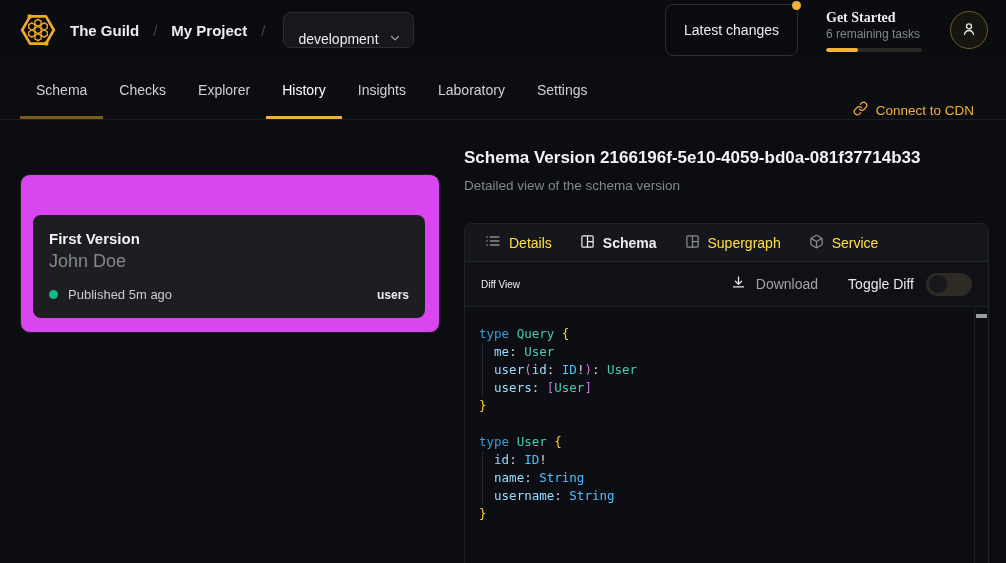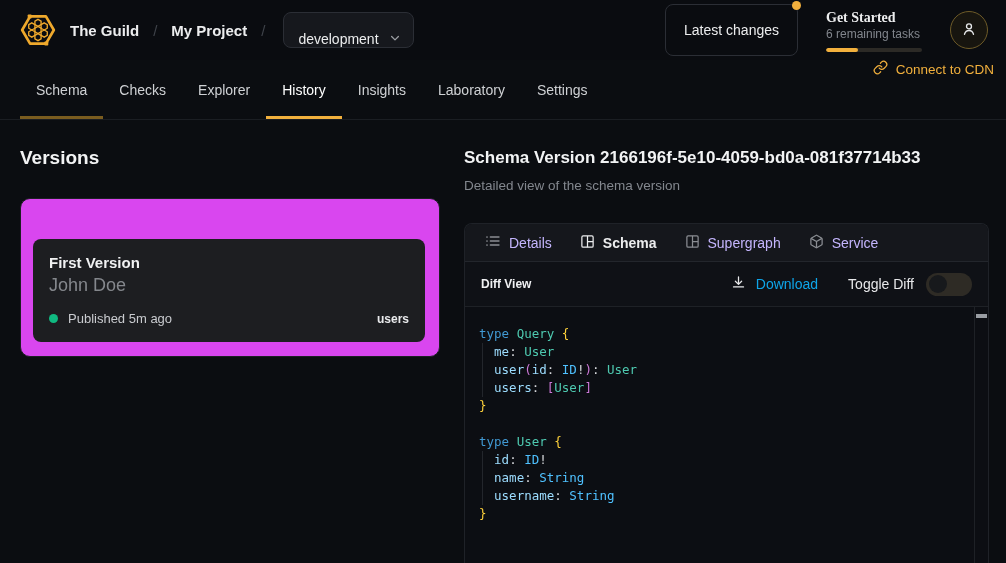--- a/index.html
+++ b/index.html
@@ -57,21 +57,21 @@
   .nav-tab {
     display:flex; align-items:center; padding:0 16px; font-size:14px; font-weight:500;
     color:#cfd1d4; position:relative; cursor:pointer;
   }
   .nav-tab.schema::after, .nav-tab.active::after {
     content:''; position:absolute; left:0; right:0; bottom:0; height:3px;
   }
   .nav-tab.schema::after { background:#7a5c1f; }
   .nav-tab.active { color:#ffffff; }
   .nav-tab.active::after { background:#f2b03d; }
-  .nav-right { margin-left:auto; display:flex; align-items:flex-start; padding-right:12px; }
+  .nav-right { margin-left:auto; display:flex; align-items:flex-end; padding-right:32px; }
   .cdn-link { display:flex; align-items:center; gap:8px; color:#f2b03d; font-size:13.5px; font-weight:500; cursor:pointer; }
 
   
   .main { flex:1; display:flex; gap:24px; padding:26px 17px 0 20px; overflow:hidden; }
   .col-left { width:420px; flex:0 0 auto; display:flex; flex-direction:column; }
   .col-right { flex:1; display:flex; flex-direction:column; min-width:0; }
   .sec-title { font-size:19px; font-weight:700; color:#f2f3f4; line-height:24px; }
   .sec-sub { font-size:13.5px; color:#83878e; margin-top:7px; line-height:17px; }
 
   .outer-card {
@@ -93,33 +93,33 @@
     margin-top:29px; flex:1; border:1px solid #1f2228; border-bottom:none;
     border-radius:8px 8px 0 0; display:flex; flex-direction:column; overflow:hidden;
     min-height:0;
   }
   .panel-tabs {
     height:38px; background:#15171c; display:flex; align-items:center;
     padding:0 6px; border-bottom:1px solid #23262c; flex:0 0 auto;
   }
   .ptab {
     display:flex; align-items:center; gap:8px; padding:0 14px; height:100%;
-    font-size:14px; color:#c4b5fd; cursor:pointer;
+    font-size:14px; color:#fde047; cursor:pointer;
   }
   .ptab svg { stroke:#8a8d92; }
   .ptab.active { color:#ecedee; font-weight:600; }
   .ptab.active svg { stroke:#ecedee; }
 
   .diff-row {
     height:45px; background:#0f1116; display:flex; align-items:center;
     padding:0 16px; border-bottom:1px solid #1e2126; flex:0 0 auto;
   }
-  .diff-title { font-size:12px; font-weight:700; color:#f0f1f3; }
+  .diff-title { font-size:10px; font-weight:400; color:#f0f1f3; }
   .diff-actions { margin-left:auto; display:flex; align-items:center; gap:30px; }
-  .download-btn { display:flex; align-items:center; gap:10px; color:#0ea5e9; font-size:14px; cursor:pointer; background:none; border:none; font-family:"Liberation Sans", sans-serif; }
+  .download-btn { display:flex; align-items:center; gap:10px; color:#a3a3a3; font-size:14px; cursor:pointer; background:none; border:none; font-family:"Liberation Sans", sans-serif; }
   .toggle-wrap { display:flex; align-items:center; gap:12px; }
   .toggle-label { font-size:14px; color:#e8e9eb; }
   .switch {
     width:46px; height:23px; border-radius:12px; background:#2e2b25; position:relative;
     cursor:pointer; flex:0 0 auto;
   }
   .switch .knob {
     position:absolute; top:2.5px; left:3px; width:18px; height:18px; border-radius:50%;
     background:#17191c;
   }
@@ -233,21 +233,20 @@
           </svg>
         </span>
         <span>Connect to CDN</span>
       </div>
     </div>
   </div>
 
   <div class="main">
 
     <div class="col-left">
-      <div class="sec-title">Versions</div>
       <div class="outer-card">
         <div class="version-card">
           <div class="vc-name">First Version</div>
           <div class="vc-author">John Doe</div>
           <div class="vc-row">
             <span class="vc-dot"></span>
             <span class="vc-status">Published 5m ago</span>
             <span class="vc-badge">users</span>
           </div>
         </div>

